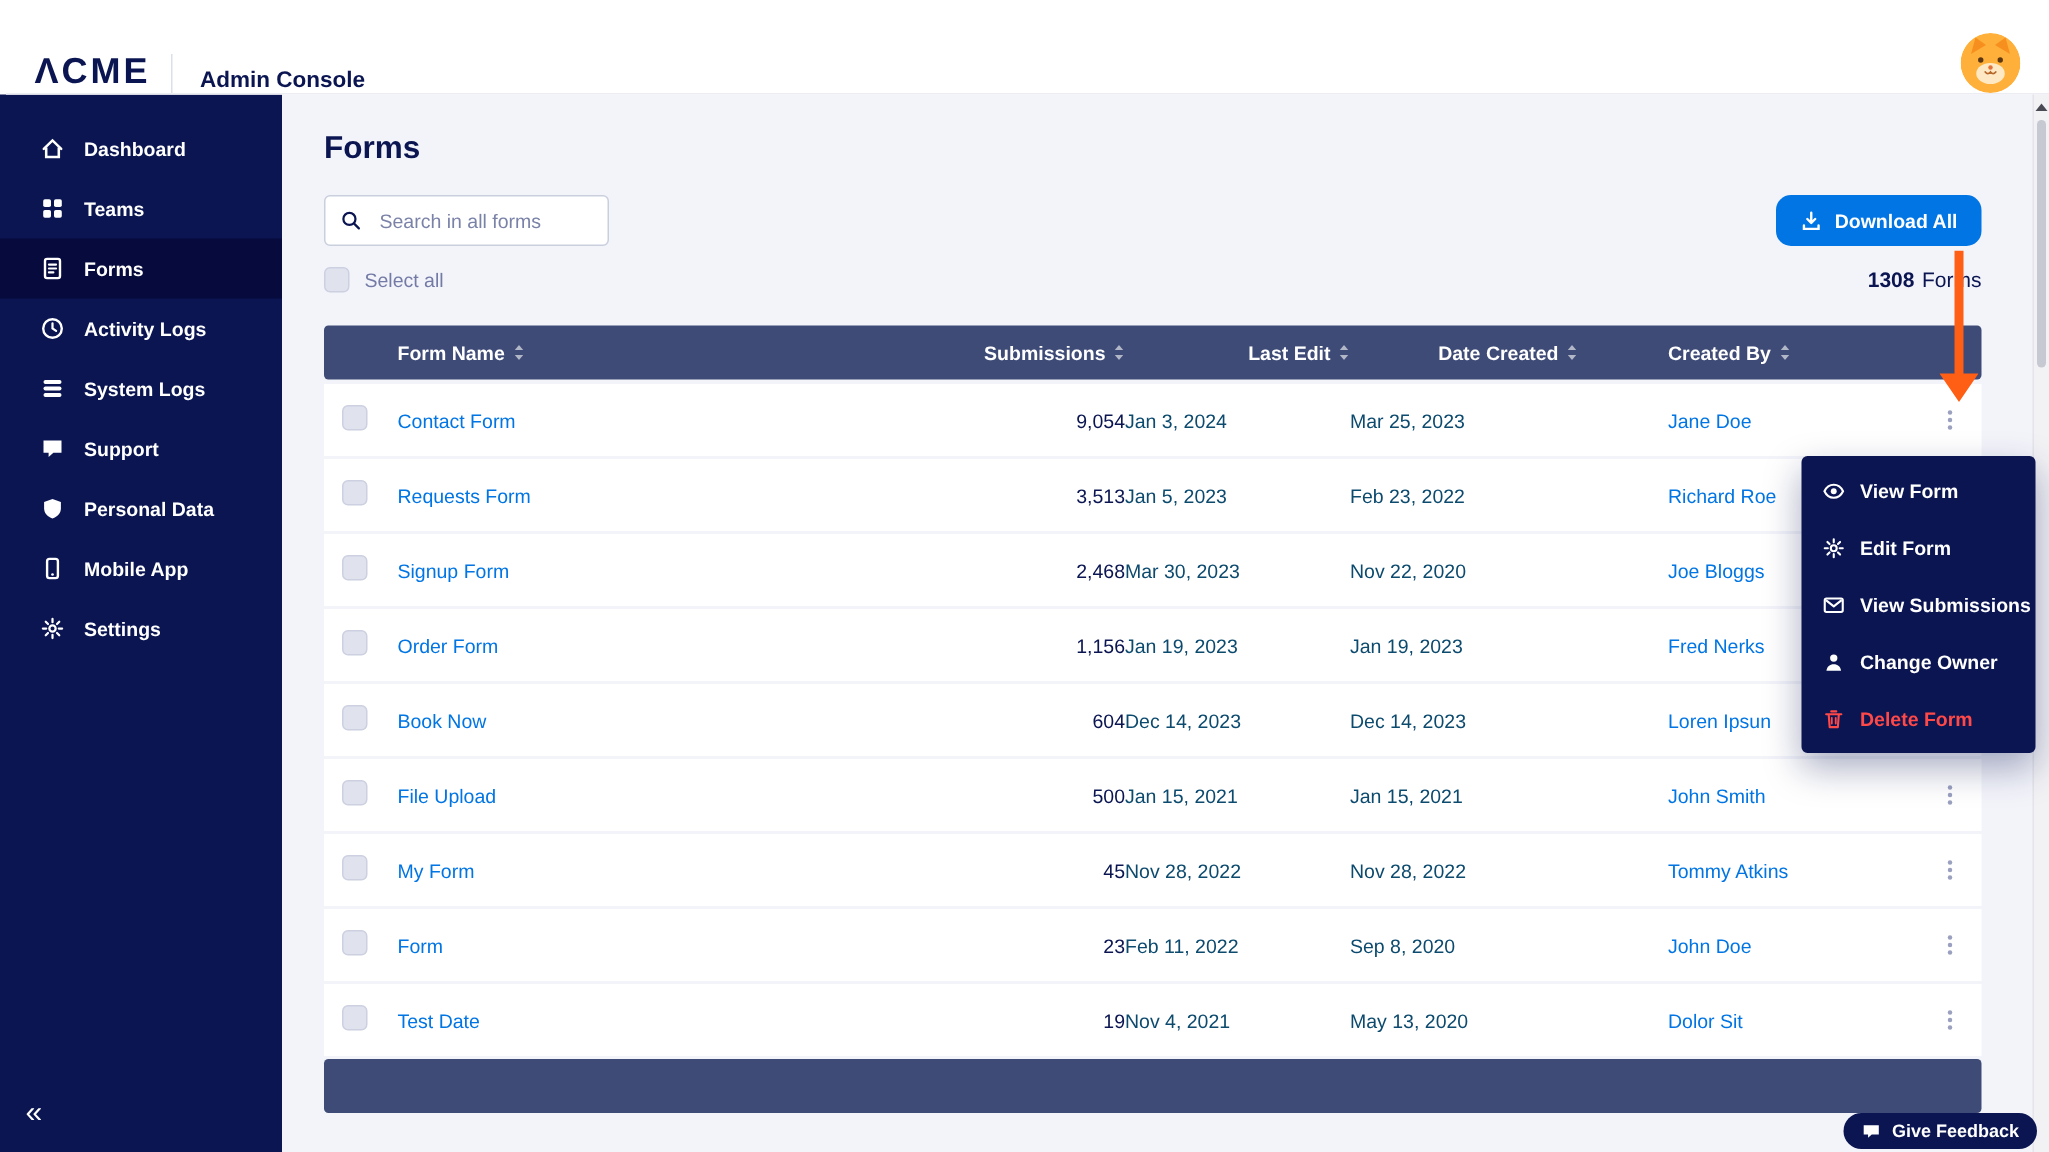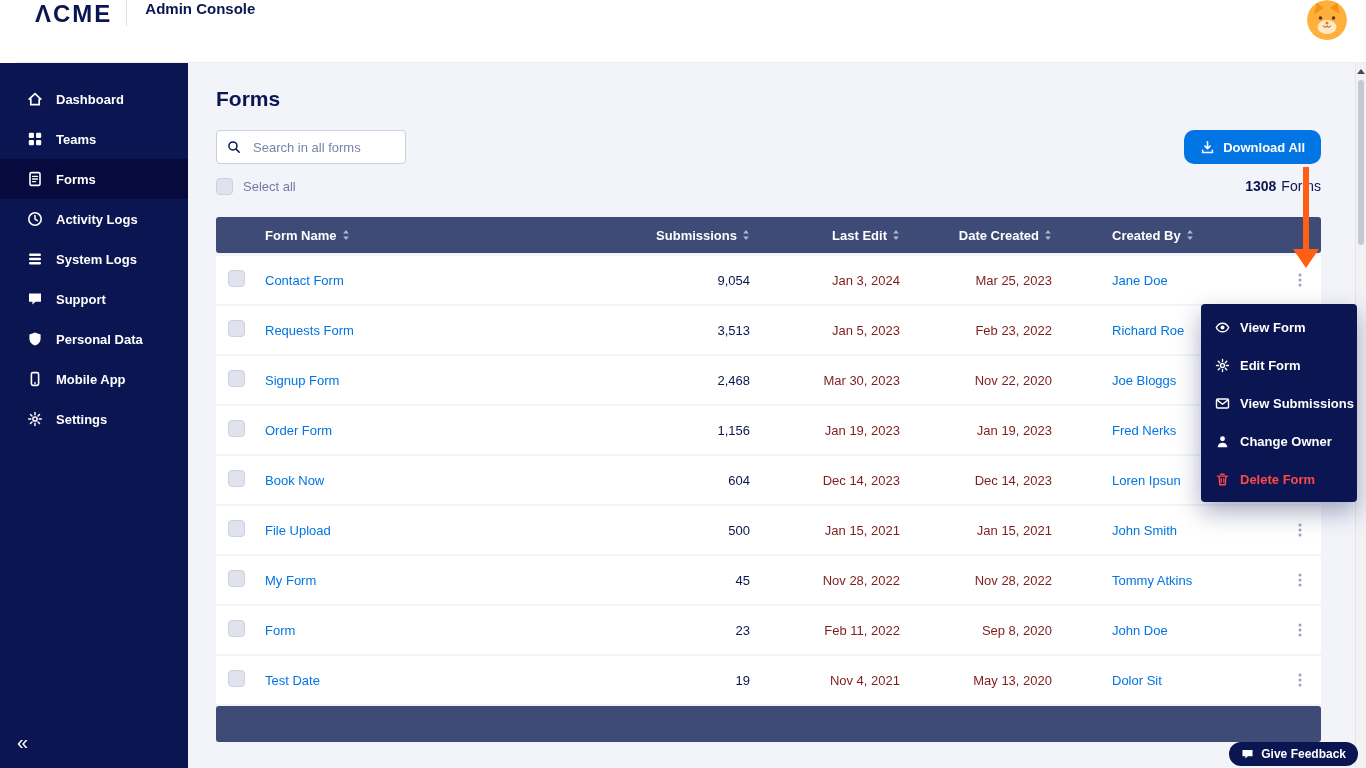--- a/index.html
+++ b/index.html
@@ -1,22 +1,22 @@
 <!DOCTYPE html>
 <html><head>
 <meta charset="utf-8">
 <style>
   * { box-sizing: border-box; margin: 0; padding: 0; }
   html,body { width:1366px; height:768px; overflow:hidden; }
   body { font-family:"Liberation Sans", sans-serif; background:#fff; }
   .app { position:relative; width:1366px; height:768px; overflow:hidden; }
 
   
-  .topbar { position:absolute; top:0; left:16px; right:0; height:63px; background:#fff;
-            border-bottom:1px solid #ececf3; display:flex; align-items:flex-start; padding:0 19px; z-index:10; }
+  .topbar { position:absolute; top:0; left:4px; right:0; height:63px; background:#fff;
+            border-bottom:1px solid #ececf3; display:flex; align-items:flex-end; padding:0 19px; z-index:10; }
   .logo { font-size:24px; font-weight:bold; letter-spacing:2px; color:#0a1551; }
   .logo-divider { width:1px; height:26px; background:#dcdfe8; margin:0 18px 0 14px; }
   .app-title { font-size:15px; color:#0a1551; font-weight:bold; }
   .avatar { margin-left:auto; width:40px; height:40px; border-radius:50%; overflow:hidden; cursor:pointer; }
   .avatar svg { display:block; }
 
   
   .sidebar { position:absolute; top:63px; left:0; width:188px; bottom:0; background:#0a1551; padding-top:16px; z-index:9; }
   .side-item { height:40px; display:flex; align-items:center; gap:13px; padding:0 10px 0 27px;
                color:#fff; font-size:13px; font-weight:bold; cursor:pointer; }
@@ -58,21 +58,21 @@
   .hcell { display:flex; align-items:center; gap:5px; cursor:pointer;text-align:center; }
   .hcell.right { justify-content:flex-end; }
   .hcell.owner { padding-left:60px; }
   svg.sort { width:8px; height:12px; color:rgba(255,255,255,.6); flex:0 0 auto; }
 
   .tbody { margin-top:3px; }
   .trow { height:48px; background:#fff; margin-bottom:2px; font-size:13px; }
   .cell-check { padding-left:12px; }
   .cell-name { color:#0075e3; cursor:pointer; }
   .cell-sub { text-align:right; color:#0a1551; }
-  .cell-edit, .cell-created { text-align:right; color:#7f1d1d;padding-left:14px; }
+  .cell-edit, .cell-created { color:#0c4a6e; }
   .cell-owner { padding-left:60px; color:#0075e3; cursor:pointer; }
   .cell-kebab { display:flex; justify-content:center; }
   svg.kebab { width:16px; height:16px; color:#9aa0bf; cursor:pointer; }
 
   .table-footer-strip { height:36px; background:#3f4b77; border-radius:3px; }
 
   
   .context-menu { position:absolute; left:1201px; top:304px; width:156px; background:#0b1551;
                   border-radius:4px; box-shadow:0 10px 24px rgba(10,21,81,.35); padding:4px 0; z-index:40; }
   .menu-item { height:38px; display:flex; align-items:center; gap:10px; padding:0 14px;

